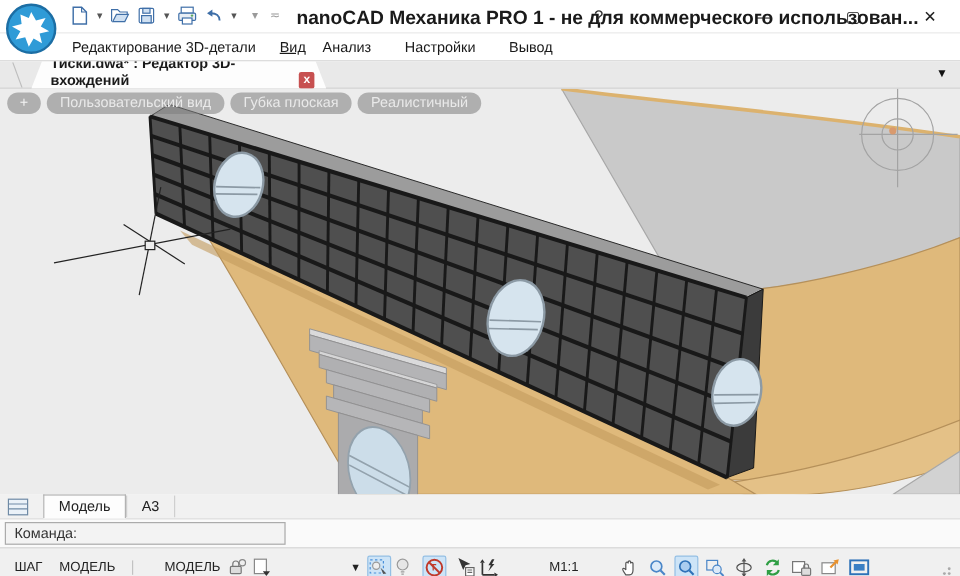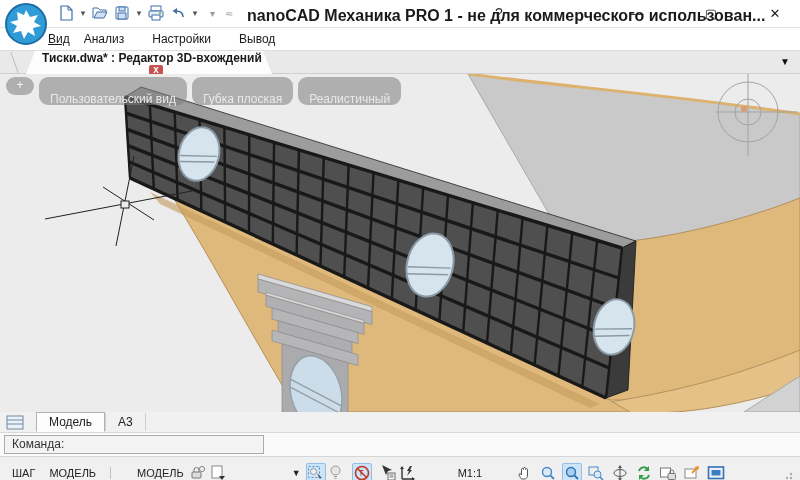--- a/index.html
+++ b/index.html
@@ -15,46 +15,46 @@
   .qat .caret { font-size:9px; color:#555; width:10px; text-align:center; }
   .qat .dim { color:#9a9a9a; font-size:10px; margin-left:8px; }
   .win-title { position:absolute; left:247px; top:7px; font-size:16px; font-weight:bold; color:#1a1a1a; white-space:nowrap; }
   .win-help { position:absolute; left:488px; top:5px; width:22px; text-align:center; font-size:14px; color:#333; }
   .win-btn { position:absolute; top:0; width:34px; height:27px; display:flex; align-items:center; justify-content:center; font-size:13px; color:#222; }
   .wb-min { left:620px; } .wb-max { left:694px; } .wb-close { left:758px; }
 
   
   .menubar { position:absolute; left:0; top:28px; width:800px; height:23px; background:#fff; border-bottom:1px solid #ddd; display:flex; align-items:center; font-size:12px; color:#1a1a1a; }
   .menubar .mitem { white-space:nowrap; cursor:default; }
-  .m0 { margin-left:60px; } .m1 { margin-left:48px;text-decoration:underline; } .m2 { margin-left:14px; } .m3 { margin-left:28px; } .m4 { margin-left:28px; }
+  .m0 { margin-left:60px; } .m1 { margin-left:20px;text-decoration:underline; } .m2 { margin-left:14px; } .m3 { margin-left:28px; } .m4 { margin-left:28px; }
 
   
   .tabstrip { position:absolute; left:0; top:51px; width:800px; height:23px; background:#e9e9e9; border-bottom:1px solid #cfcfcf; }
   .ghost-tab-edge { position:absolute; left:14px; top:1px; width:14px; height:21px; border-left:1px solid #bdbdbd; transform:skewX(20deg); }
-  .doc-tab { position:absolute; left:26px; top:0; width:246px; height:23px; background:#fdfdfd; clip-path:polygon(9px 0, 237px 0, 246px 23px, 0 23px); display:flex; align-items:center; padding:0 10px 0 16px; font-size:12px; font-weight:bold; color:#1a1a1a;flex-direction:column; }
+  .doc-tab { position:absolute; left:26px; top:0; width:246px; height:23px; background:#fdfdfd; clip-path:polygon(9px 0, 237px 0, 246px 23px, 0 23px); display:flex; align-items:flex-end; padding:0 10px 0 16px; font-size:12px; font-weight:bold; color:#1a1a1a; }
   .doc-tab .close-box { margin-left:8px; width:14px; height:14px; border-radius:2px; display:flex; align-items:center; justify-content:center; color:#fff; font-size:10px; font-weight:bold; line-height:1; }
   .tab-list-caret { position:absolute; right:10px; top:5px; font-size:10px; color:#111; }
 
   
   .viewport { position:absolute; left:0; top:74px; width:800px; height:338px; background:#ececec; overflow:hidden; }
   .viewport svg.scene { position:absolute; left:0; top:0; }
   .vp-toolbar { position:absolute; left:6px; top:3px; display:flex; gap:5px; z-index:5; }
-  .vp-btn { background:rgba(125,125,125,.55); color:#e9e9e9; font-size:12px; line-height:17px; height:18px; padding:14px 11px; border-radius:9px; white-space:nowrap; }
+  .vp-btn { background:rgba(125,125,125,.55); color:#e9e9e9; font-size:12px; line-height:17px; height:18px; padding:0 11px; border-radius:9px; white-space:nowrap; }
   .vp-add { padding:0; width:28px; text-align:center; color:#f4f4f4; }
 
   
   .sheetbar { position:absolute; left:0; top:412px; width:800px; height:21px; background:#f1f1f1; border-bottom:1px solid #d8d8d8; display:flex; align-items:center; font-size:12px; color:#222; }
   .sheet-icon { margin-left:6px; width:20px; height:15px; }
   .sheet-tab { padding:2px 12px; margin-left:8px; }
   .sheet-tab.active { background:#fdfdfd; border:1px solid #b3b3b3; border-bottom-color:#fdfdfd; margin-left:10px; }
   .sheet-tab.plain { border-right:1px solid #cfcfcf; border-left:1px solid #cfcfcf; margin-left:0; }
 
   
   .cmdbar { position:absolute; left:0; top:433px; width:800px; height:23px; background:#fafafa; }
-  .cmdbox { position:absolute; left:4px; top:2px; width:260px; height:19px; background:#f3f3f3; border:1px solid #ababab; font-size:12px; color:#333; padding-left:7px; line-height:17px; }
+  .cmdbox { position:absolute; left:4px; top:2px; width:234px; height:19px; background:#f3f3f3; border:1px solid #ababab; font-size:12px; color:#333; padding-left:7px; line-height:17px; }
 
   
   .statusbar { position:absolute; left:0; top:456px; width:800px; height:32px; background:#f0f0f0; border-top:1px solid #d6d6d6; display:flex; align-items:center; font-size:11px; color:#222; }
   .sb-label { white-space:nowrap; cursor:default; }
   .sb-sep { width:1px; height:12px; background:#c2c2c2; }
   .sicon { width:20px; height:20px; display:inline-flex; align-items:center; justify-content:center; border:1px solid transparent; border-radius:2px; }
   .sicon.active { background:#cde4f7; border-color:#93bfe4; }
   .sb-caret { font-size:9px; color:#222; }
   .grip { margin-left:auto; margin-right:4px; }
 </style>
@@ -112,20 +112,21 @@
   </div>
 
   <div class="app-logo">
     <svg width="44" height="44" viewBox="0 0 44 44">
       <circle cx="22" cy="22" r="20" fill="#2f9bd7" stroke="#1c6ea4" stroke-width="2"></circle>
       <path d="M22 8l4 7 8-2-4 7 7 4-8 2 2 8-7-4-4 7-3-8-8 2 4-7-7-4 8-2-1-8 7 3z" fill="#fff"></path>
     </svg>
   </div>
 
   <div class="menubar">
+    <span class="mitem m0">Редактирование 3D-детали</span>
     <span class="mitem m1">Вид</span>
     <span class="mitem m2">Анализ</span>
     <span class="mitem m3">Настройки</span>
     <span class="mitem m4">Вывод</span>
   </div>
 
   <div class="tabstrip">
     <div class="ghost-tab-edge"></div>
     <div class="doc-tab">
       <span>Тиски.dwa* : Редактор 3D-вхождений</span>

